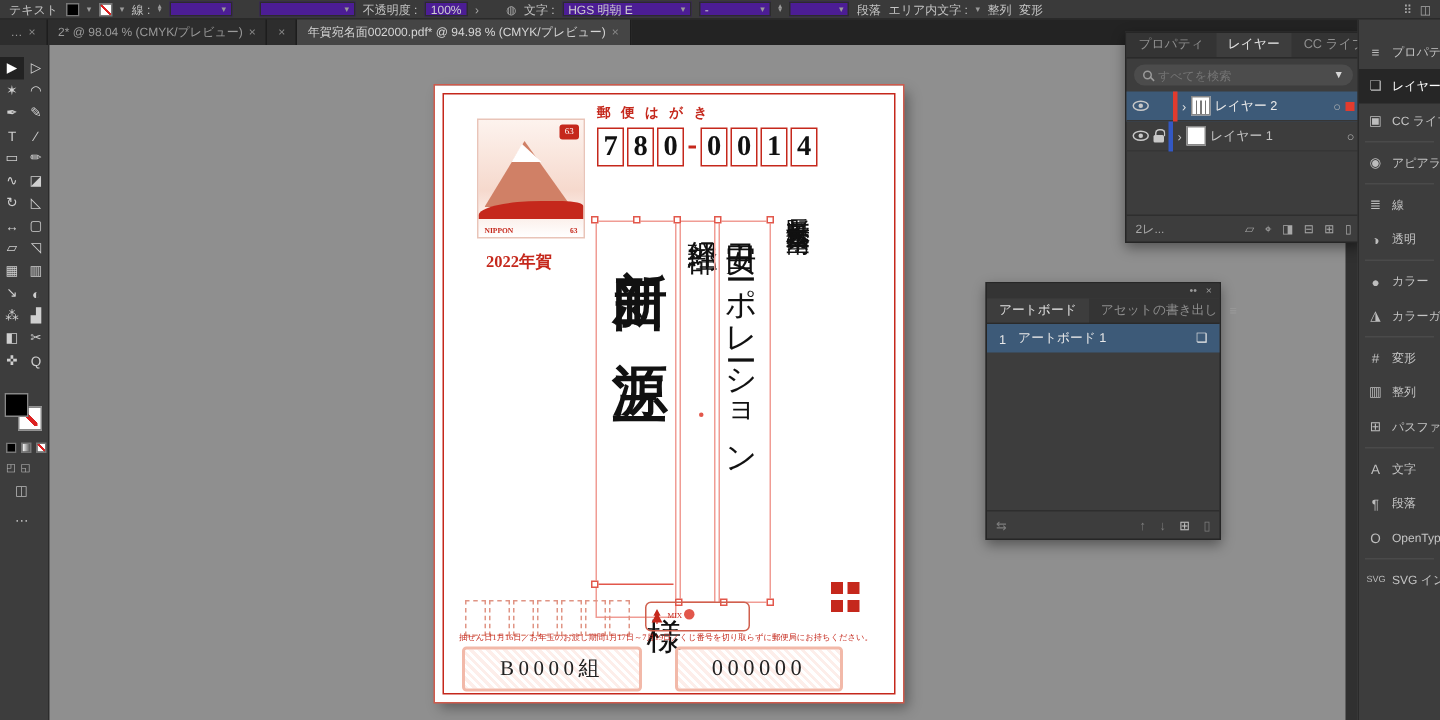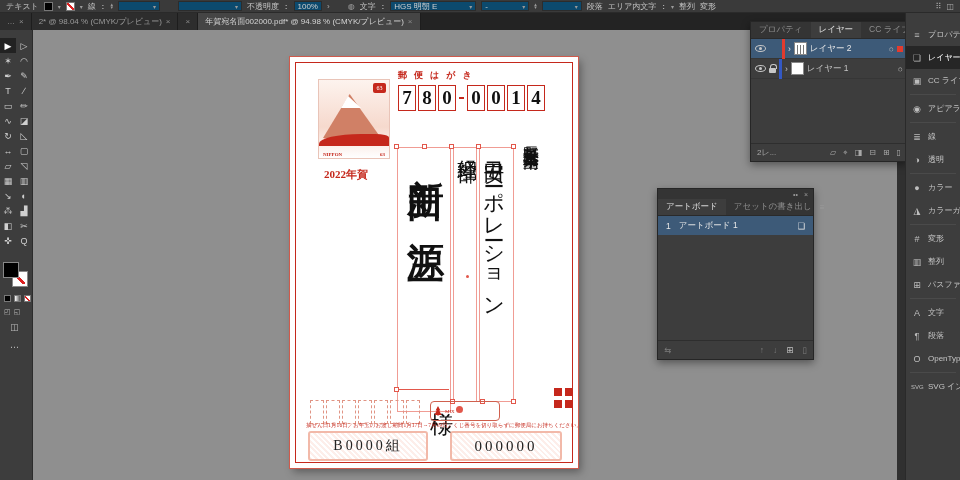--- a/index.html
+++ b/index.html
@@ -4,26 +4,26 @@
 <style>
   * { margin:0; padding:0; box-sizing:border-box; }
   html,body { width:960px; height:480px; overflow:hidden; background:#323232;
     font-family:"Liberation Sans","DejaVu Sans",sans-serif; }
   .app { position:absolute; inset:0; width:960px; height:480px; }
 
   
   .control-bar { position:absolute; left:0; top:0; width:960px; height:13px;
     background:#3a3a3a; border-bottom:1px solid #2a2a2a; display:flex; align-items:center;
     gap:5px; padding:0 6px; font-size:8px; color:#bdbdbd; white-space:nowrap; }
-  .cb-label { color:#c4c4c4;font-family:Liberation Mono, monospace; }
+  .cb-label { color:#c4c4c4; }
   .cb-sw { width:9px; height:9px; border:1px solid #777; display:inline-block; }
   .cb-sw.fill { background:#000; }
   .cb-sw.stroke { background:linear-gradient(45deg,#fff 42%,#d22 42%,#d22 58%,#fff 58%); }
   .caret { font-size:6px; color:#9a9a9a; }
-  .cb-field { background:#0c4a6e; border:1px solid #2c2c2c; height:10px; display:inline-flex;
+  .cb-field { background:#4c1d95; border:1px solid #2c2c2c; height:10px; display:inline-flex;
     align-items:center; padding:0 3px; gap:2px; color:#cfcfcf; }
   .cb-stepper { display:inline-flex; flex-direction:column; line-height:3px; font-size:5px; color:#9a9a9a; }
   .cb-gap { width:8px; }
   .cb-icon { color:#a8a8a8; font-size:8px; }
 
   
   .tab-bar { position:absolute; left:0; top:13px; width:960px; height:17px; background:#232323;
     display:flex; align-items:stretch; font-size:8px; color:#9a9a9a; }
   .doc-tab { display:flex; align-items:center; gap:4px; padding:0 7px; background:#2d2d2d;
     border-right:1px solid #1d1d1d; white-space:nowrap; }
@@ -48,21 +48,21 @@
   .tb-mini span { width:7px; height:7px; border:1px solid #777; display:inline-block; }
   .tb-mini .m1 { background:#000; }
   .tb-mini .m2 { background:linear-gradient(90deg,#fff,#555); }
   .tb-mini .m3 { background:linear-gradient(45deg,#fff 40%,#d22 40%,#d22 60%,#fff 60%); }
   .tb-modes { position:absolute; left:4px; top:278px; display:flex; gap:3px; color:#b9b9b9; font-size:7px; }
   .tb-screen { position:absolute; left:10px; top:292px; color:#b9b9b9; font-size:9px; }
   .tb-more { position:absolute; left:10px; top:312px; color:#b9b9b9; font-size:9px; }
 
   
   .canvas { position:absolute; left:33px; top:30px; width:872px; height:450px; background:#8f8f8f; }
-  .page { position:absolute; left:257px; top:27px; width:288px; height:411px; background:#fff;
+  .page { position:absolute; left:257px; top:27px; width:312px; height:411px; background:#fff;
     outline:1px solid #cf5a4c; box-shadow:3px 4px 8px rgba(0,0,0,.35);
     font-family:"Liberation Serif","DejaVu Serif",serif; }
   .trim { position:absolute; inset:5px; border:1px solid #c5281c; pointer-events:none; }
   .pc-header { position:absolute; left:108px; top:12px; font-size:9px; font-weight:bold;
     letter-spacing:7px; color:#c5281c; }
   .postal-row { position:absolute; left:108px; top:28px; display:flex; gap:2px; align-items:center; }
   .postal-box { width:18px; height:26px; border:1.5px solid #c5281c; display:flex; align-items:center;
     justify-content:center; font-size:19px; color:#111; font-weight:bold; }
   .postal-dash { width:5px; height:2px; background:#c5281c; margin:0 1px; }
   .stamp { position:absolute; left:28px; top:22px; width:72px; height:80px;
@@ -433,20 +433,25 @@
   <div class="panel layers-panel">
     <div class="p-tabs">
       <div class="p-tab">プロパティ</div>
       <div class="p-tab active">レイヤー</div>
       <div class="p-tab">CC ライブラ</div>
       <div class="right">
         <span>»</span>
         <span>≡</span>
       </div>
     </div>
+    <div class="lp-search">
+      <span class="mag"></span>
+      <input placeholder="すべてを検索" style="">
+      <span class="lp-funnel">▼</span>
+    </div>
     <div class="lp-row row-sel">
       <span class="eye"></span>
       <span style="width:10px"></span>
       <span class="lbar red"></span>
       <span>›</span>
       <span class="lthumb"></span>
       <span>レイヤー 2</span>
       <span class="lp-target">○</span>
       <span class="lp-selmark"></span>
     </div>

